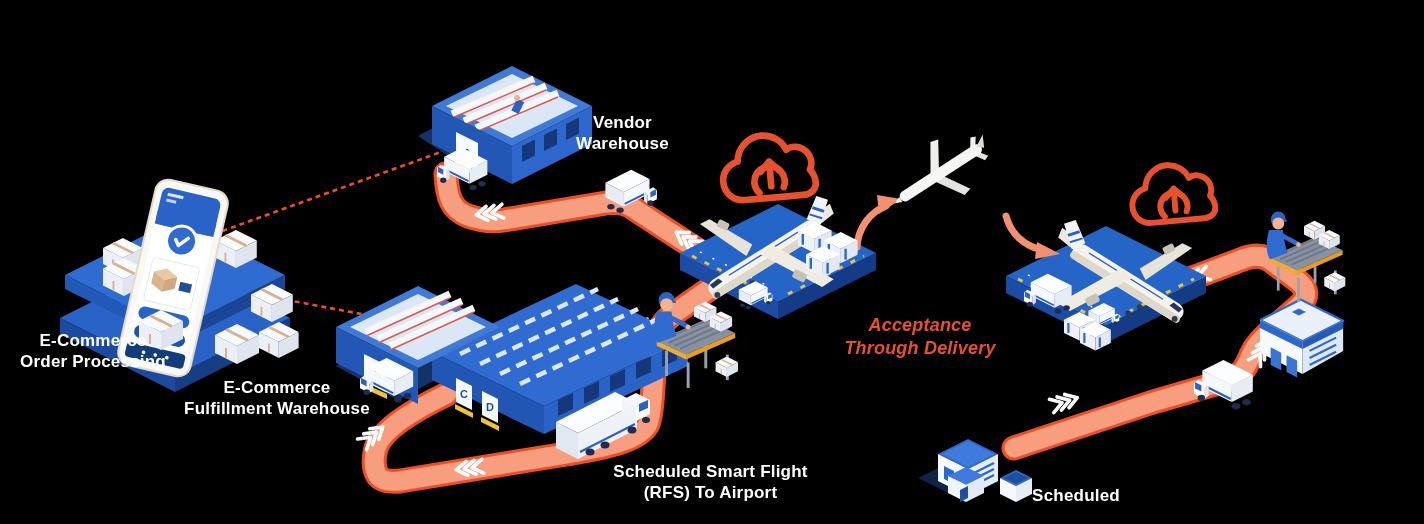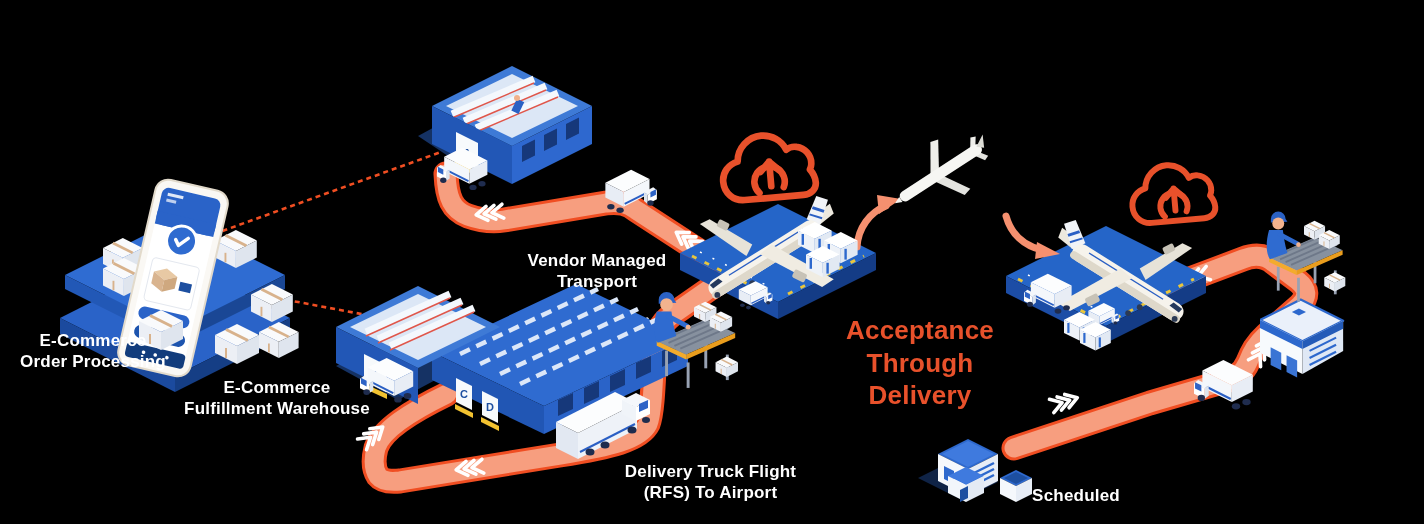--- a/index.html
+++ b/index.html
@@ -2,21 +2,21 @@
 <html><head>
 <meta charset="utf-8">
 <style>
   html,body{margin:0;padding:0;background:#000;}
   #stage{position:relative;width:1424px;height:524px;background:#000;overflow:hidden;
          font-family:"Liberation Sans",sans-serif;}
   .layer{position:absolute;left:0;top:0;}
   .node{position:absolute;}
   .label{position:absolute;color:#fff;font-weight:700;font-size:17px;line-height:1.22;
          text-align:center;white-space:pre-line;letter-spacing:.2px;}
-  .label.orange{color:#e8512b;font-size:26px;line-height:1.25;}
+  .label.orange{color:#e8512b;font-size:18px;line-height:1.25;font-style:italic;}
   svg{display:block;}
   text{font-family:"Liberation Sans",sans-serif;font-weight:700;}
 </style>
 </head>
 <body>
 
 <div id="stage">
 
   <svg class="layer" width="1424" height="524" viewBox="0 0 1424 524">
     <defs>
@@ -350,22 +350,22 @@
 
     <use href="#crate" transform="translate(798,222) scale(1.2)"></use>
     <use href="#crate" transform="translate(824,232) scale(1.2)"></use>
     <use href="#crate" transform="translate(806,246) scale(1.2)"></use>
     <use href="#crate" transform="translate(1064,312) scale(1.1)"></use>
     <use href="#crate" transform="translate(1080,322) scale(1.1)"></use>
   </svg>
 
   <div class="label" style="left:10px;top:331px;width:166px">E-Commerce
 Order Processing</div>
-  <div class="label" style="left:512px;top:251px;width:170px">Vendor Managed
-Transport</div>
+  <div class="label" style="left:550px;top:113px;width:145px">Vendor
+Warehouse</div>
   <div class="label" style="left:182px;top:378px;width:190px">E-Commerce
 Fulfillment Warehouse</div>
-  <div class="label" style="left:608px;top:462px;width:205px">Delivery Truck Flight
+  <div class="label" style="left:608px;top:462px;width:205px">Scheduled Smart Flight
 (RFS) To Airport</div>
   <div class="label orange" style="left:815px;top:314px;width:210px">Acceptance
 Through Delivery</div>
   <div class="label" style="left:1016px;top:486px;width:120px">Scheduled</div>
 </div>
 
 </body></html>

